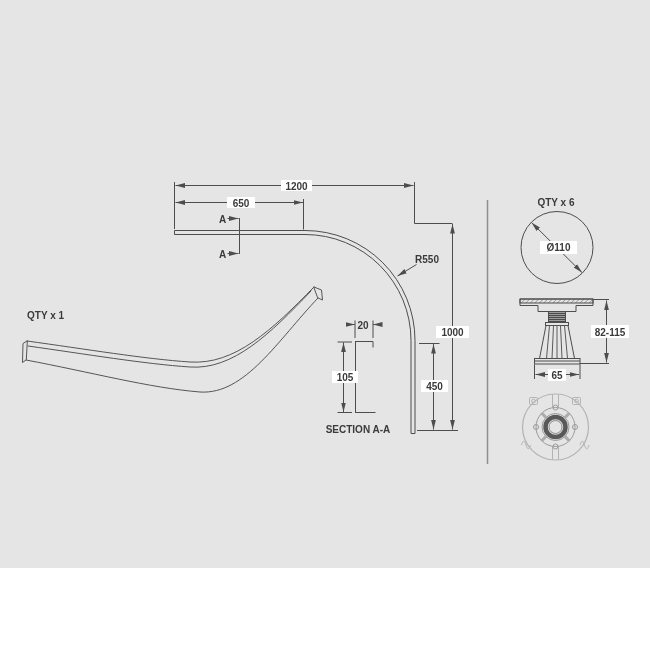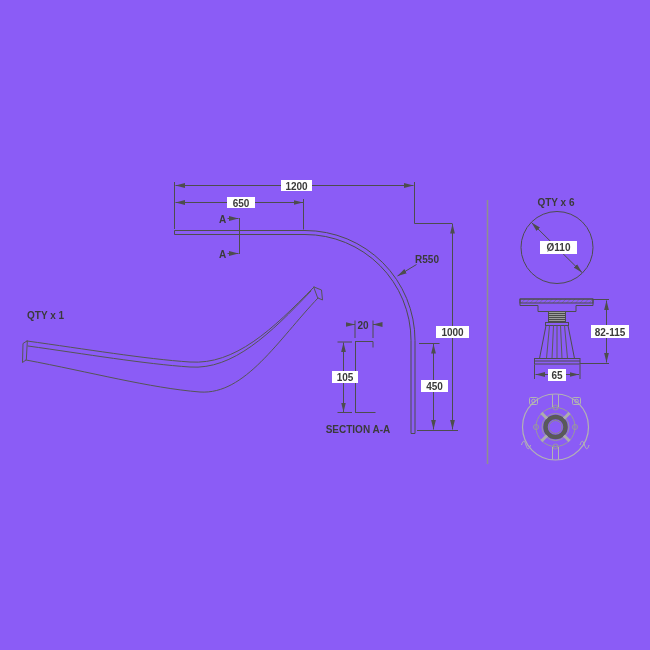--- a/index.html
+++ b/index.html
@@ -1,17 +1,17 @@
 <!DOCTYPE html>
 <html><head>
 <meta charset="utf-8">
 <style>
   html,body{margin:0;padding:0;background:#fff;}
   .canvas{
-    position:relative;width:650px;height:650px;background:#8b5cf6;overflow:hidden;
+    position:relative;width:650px;height:568px;background:#e5e5e5;overflow:hidden;
     font-family:"Liberation Sans",sans-serif;
   }
   svg text{
     font-family:"Liberation Sans",sans-serif;
     fill:#3a3a3a;
   }
   .dim{font-size:10px;font-weight:600;}
   .lbl{font-size:10px;font-weight:700;}
 </style>
 </head>

